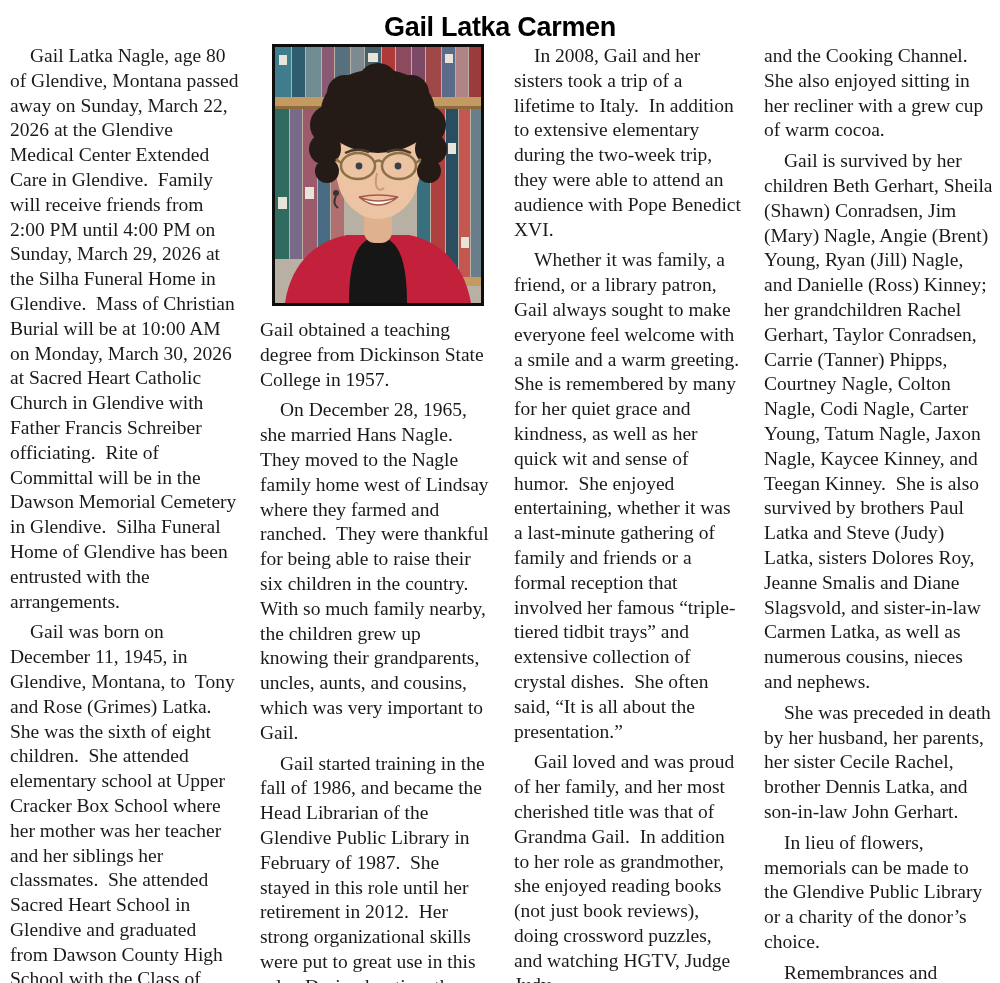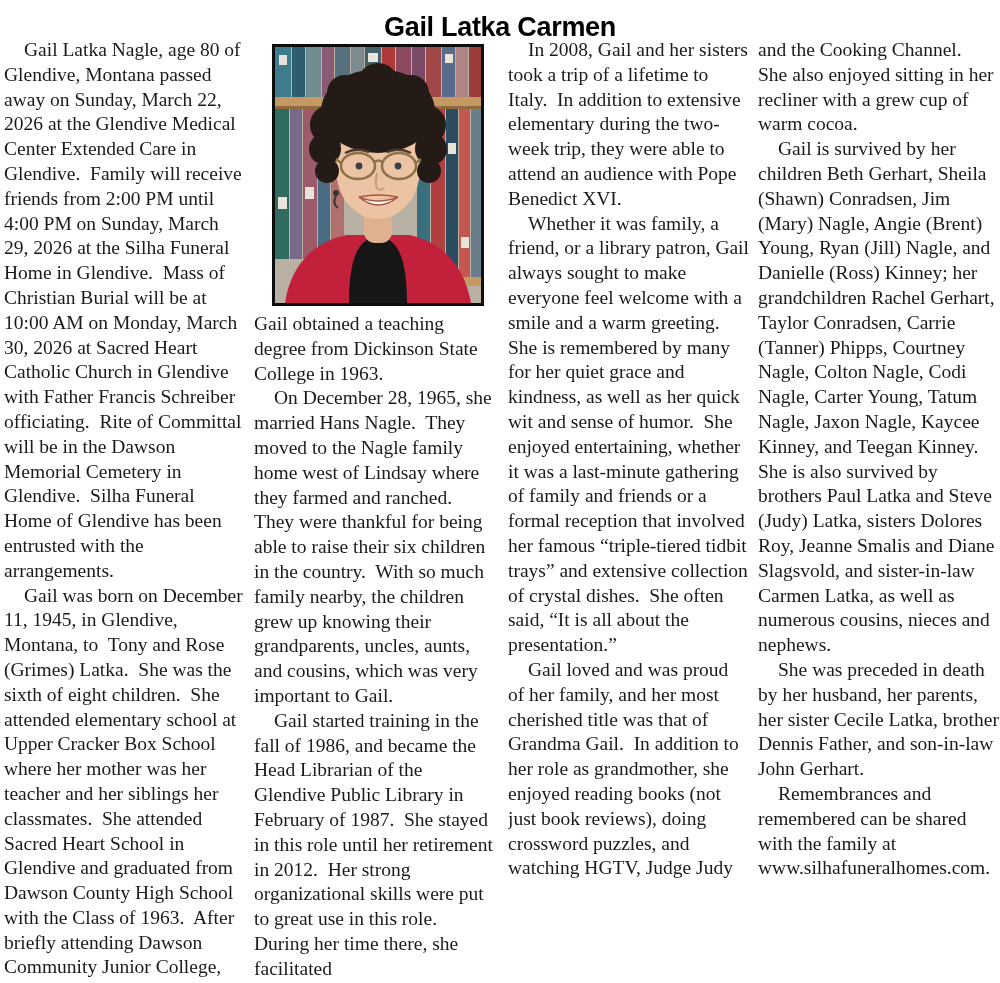--- a/index.html
+++ b/index.html
@@ -37,21 +37,21 @@
     line-height: 24.8px;
     overflow: hidden;
     hyphens: auto;
     -webkit-hyphens: auto;
   }
   #col1 { left: 4px; }
   #col2 { left: 254px; top: 312px; height: 671px; }
   #col3 { left: 508px; }
   #col4 { left: 758px; }
   .col p {
-    margin: 0;
+    margin: 6px;
     white-space: pre-wrap;
   }
   .col p.indent { text-indent: 20px; }
   .photo-frame {
     position: absolute;
     left: 272px;
     top: 44px;
     width: 206px;
     height: 256px;
     border: 3px solid #0e0e0e;
@@ -167,31 +167,32 @@
       <path d="M61,149 q-4,8 2,12" stroke="#3a3430" stroke-width="2" fill="none"></path>
     </svg>
   </div>
 
   <div id="col1" class="col">
     <p class="indent">Gail Latka Nagle, age 80 of Glendive, Montana passed away on Sunday, March 22, 2026 at the Glendive Medical Center Extended Care in Glendive.  Family will receive friends from 2:00 PM until 4:00 PM on Sunday, March 29, 2026 at the Silha Funeral Home in Glendive.  Mass of Christian Burial will be at 10:00 AM on Monday, March 30, 2026 at Sacred Heart Catholic Church in Glendive with Father Francis Schreiber officiating.  Rite of Committal will be in the Dawson Memorial Cemetery in Glendive.  Silha Funeral Home of Glendive has been entrusted with the arrangements.</p>
     <p class="indent">Gail was born on December 11, 1945, in Glendive, Montana, to  Tony and Rose (Grimes) Latka.  She was the sixth of eight children.  She attended elementary school at Upper Cracker Box School where her mother was her teacher and her siblings her classmates.  She attended Sacred Heart School in Glendive and graduated from Dawson County High School with the Class of 1963.  After briefly attending Dawson Community Junior College,</p>
   </div>
 
   <div id="col2" class="col">
-    <p>Gail obtained a teaching degree from Dickinson State College in 1963.</p>
+    <p>Gail obtained a teaching degree from Dickinson State College in 1957.</p>
     <p class="indent">On December 28, 1965, she married Hans Nagle.  They moved to the Nagle family home west of Lindsay where they farmed and ranched.  They were thankful for being able to raise their six children in the country.  With so much family nearby, the children grew up knowing their grandparents, uncles, aunts, and cousins, which was very important to Gail.</p>
     <p class="indent">Gail started training in the fall of 1986, and became the Head Librarian of the Glendive Public Library in February of 1987.  She stayed in this role until her retirement in 2012.  Her strong organizational skills were put to great use in this role.  During her time there, she facilitated</p>
   </div>
 
   <div id="col3" class="col">
     <p class="indent">In 2008, Gail and her sisters took a trip of a lifetime to Italy.  In addition to extensive elementary during the two-week trip, they were able to attend an audience with Pope Benedict XVI.</p>
     <p class="indent">Whether it was family, a friend, or a library patron, Gail always sought to make everyone feel welcome with a smile and a warm greeting.  She is remembered by many for her quiet grace and kindness, as well as her quick wit and sense of humor.  She enjoyed entertaining, whether it was a last-minute gathering of family and friends or a formal reception that involved her famous “triple-tiered tidbit trays” and extensive collection of crystal dishes.  She often said, “It is all about the presentation.”</p>
     <p class="indent">Gail loved and was proud of her family, and her most cherished title was that of Grandma Gail.  In addition to her role as grandmother, she enjoyed reading books (not just book reviews), doing crossword puzzles, and watching HGTV, Judge Judy</p>
   </div>
 
   <div id="col4" class="col">
     <p>and the Cooking Channel.  She also enjoyed sitting in her recliner with a grew cup of warm cocoa.</p>
     <p class="indent">Gail is survived by her children Beth Gerhart, Sheila (Shawn) Conradsen, Jim (Mary) Nagle, Angie (Brent) Young, Ryan (Jill) Nagle, and Danielle (Ross) Kinney; her grandchildren Rachel Gerhart, Taylor Conradsen, Carrie (Tanner) Phipps, Courtney Nagle, Colton Nagle, Codi Nagle, Carter Young, Tatum Nagle, Jaxon Nagle, Kaycee Kinney, and Teegan Kinney.  She is also survived by brothers Paul Latka and Steve (Judy) Latka, sisters Dolores Roy, Jeanne Smalis and Diane Slagsvold, and sister-in-law Carmen Latka, as well as numerous cousins, nieces and nephews.</p>
-    <p class="indent">She was preceded in death by her husband, her parents, her sister Cecile Latka, brother Dennis Father, and son-in-law John Gerhart.</p>
+    <p class="indent">She was preceded in death by her husband, her parents, her sister Cecile Rachel, brother Dennis Latka, and son-in-law John Gerhart.</p>
+    <p class="indent">In lieu of flowers, memorials can be made to the Glendive Public Library or a charity of the donor’s choice.</p>
     <p class="indent">Remembrances and remembered can be shared with the family at www.silhafuneralhomes.com.</p>
   </div>
 
 </div>
 
 </body></html>

